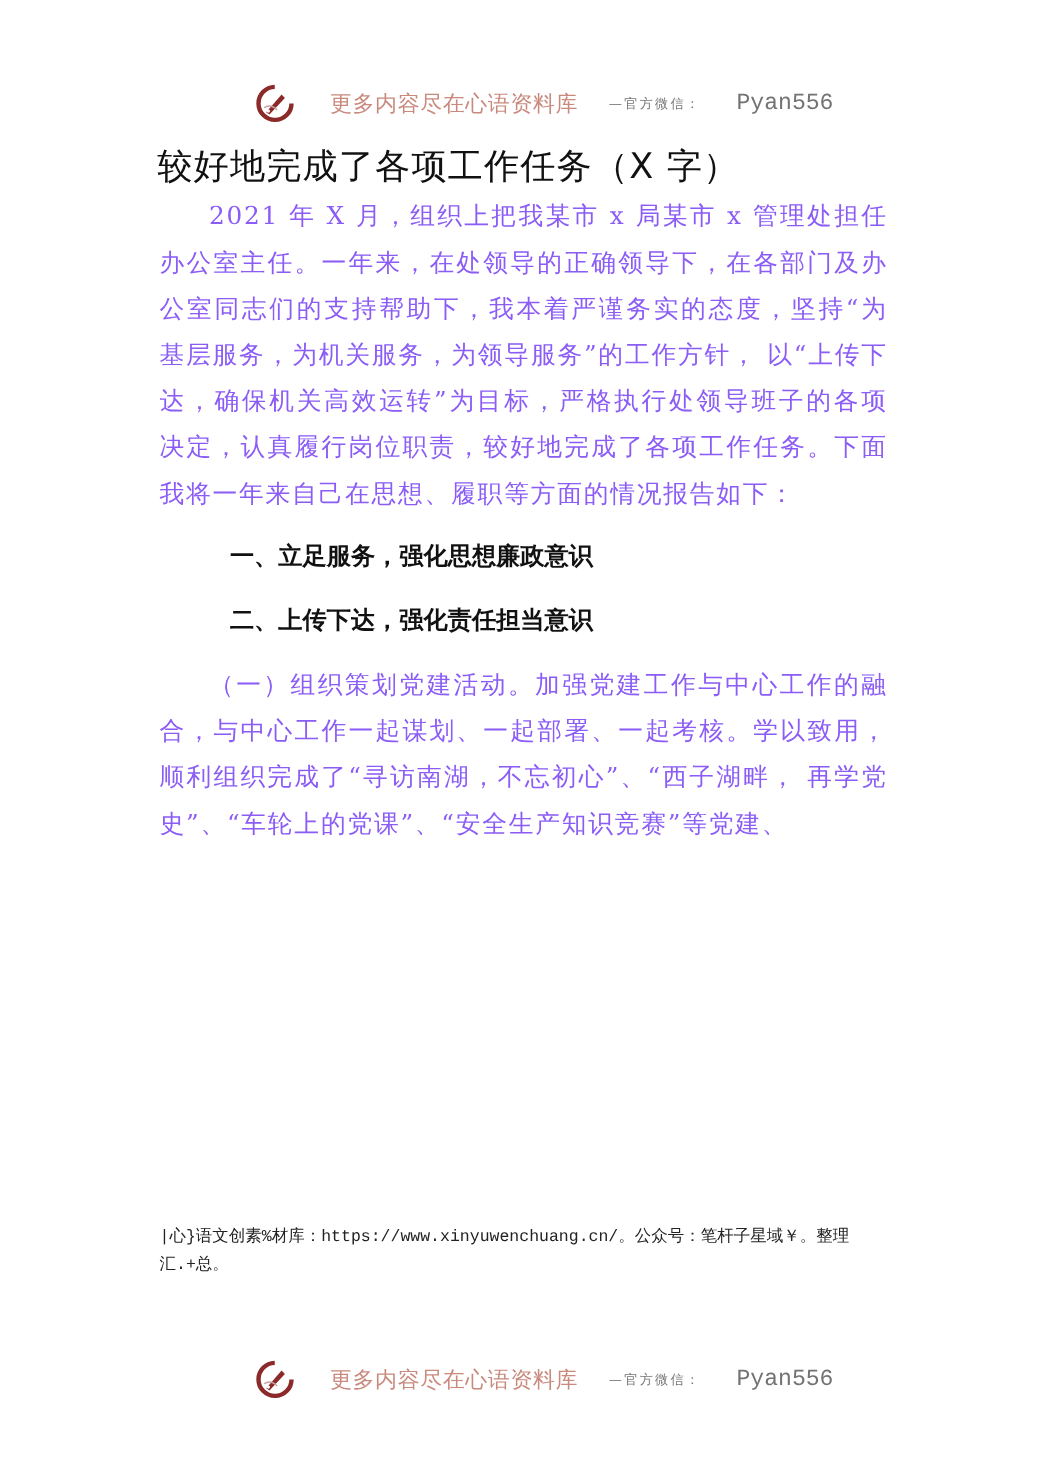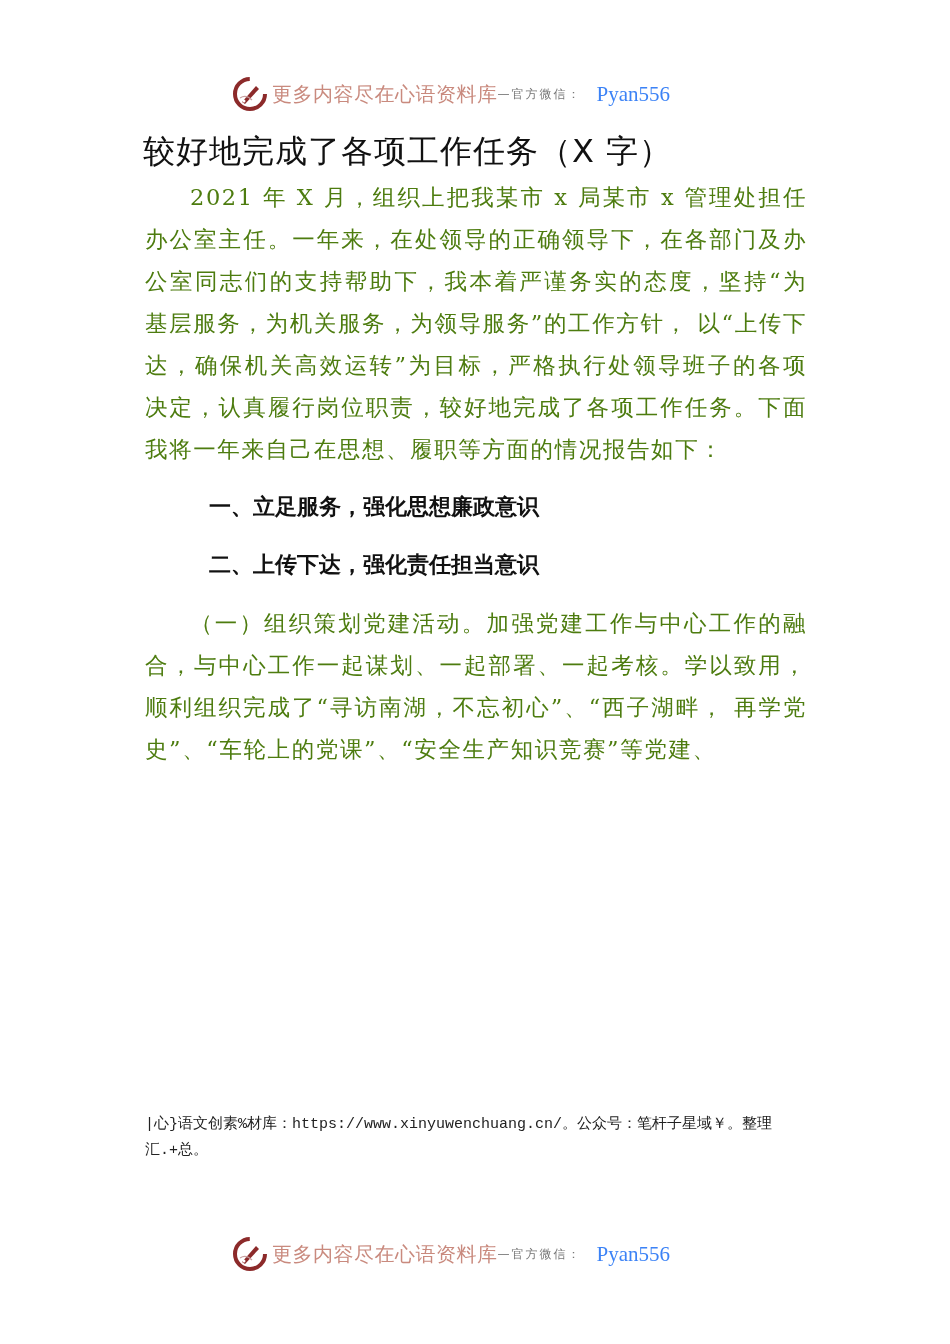--- a/index.html
+++ b/index.html
@@ -1,28 +1,28 @@
 <!DOCTYPE html>
 <html><head>
 <meta charset="utf-8">
 <style>
   html, body { margin: 0; padding: 0; background: #ffffff; }
   body { width: 950px; height: 1344px; position: relative; overflow: hidden;
          font-family: "DejaVu Serif", "Liberation Serif", serif; color: #111; }
-  .banner { position: absolute; left: 232px; height: 40px; display: flex; align-items: center; }
+  .banner { position: absolute; left: 232px; height: 40px; display: flex; align-items: center; gap: 28px; }
   .banner.top { top: 74px; }
   .banner.bottom { top: 1234px; }
   .banner .logo { width: 36px; height: 36px; margin-right: 4px; }
   .banner .txt-red { font-family: "DejaVu Serif", serif; font-size: 20px; color: #c98a7e; letter-spacing: 0.5px; }
   .banner .txt-gray { font-family: "DejaVu Serif", serif; font-size: 12px; color: #777; letter-spacing: 2px; }
-  .banner .txt-id { font-family: Liberation Serif, serif; font-size: 21px; color: #3b82f6; margin-left: 15px; }
+  .banner .txt-id { font-family: Liberation Mono, monospace; font-size: 21px; color: #737373; margin-left: 4px; }
 
   .page { position: absolute; left: 145px; top: 126px; width: 662px; }
   .title { font-family: "DejaVu Sans", sans-serif; font-size: 32px; line-height: 50px; margin: 0 0 0 -2px; color: #111; font-weight: normal; letter-spacing: 1px; }
-  .para { font-size: 22.5px; line-height: 42px; margin: 0; text-align: justify; letter-spacing: 1.6px; color: #4d7c0f; }
+  .para { font-size: 22.5px; line-height: 42px; margin: 0; text-align: justify; letter-spacing: 1.6px; color: #8b5cf6; }
   .para.indent { text-indent: 45px; }
   .heading { font-family: "DejaVu Sans", sans-serif; font-weight: bold; font-size: 22px; line-height: 42px; margin: 16px; padding-left: 48px; color: #111; }
   .footnote { position: absolute; left: 145px; top: 1112px; width: 665px; font-family: "Liberation Mono", "DejaVu Sans Mono", monospace;
               font-size: 15px; line-height: 26px; color: #222; }
 </style>
 </head>
 <body>
 
 <div class="banner top">
   <svg class="logo" viewBox="0 0 36 36">

